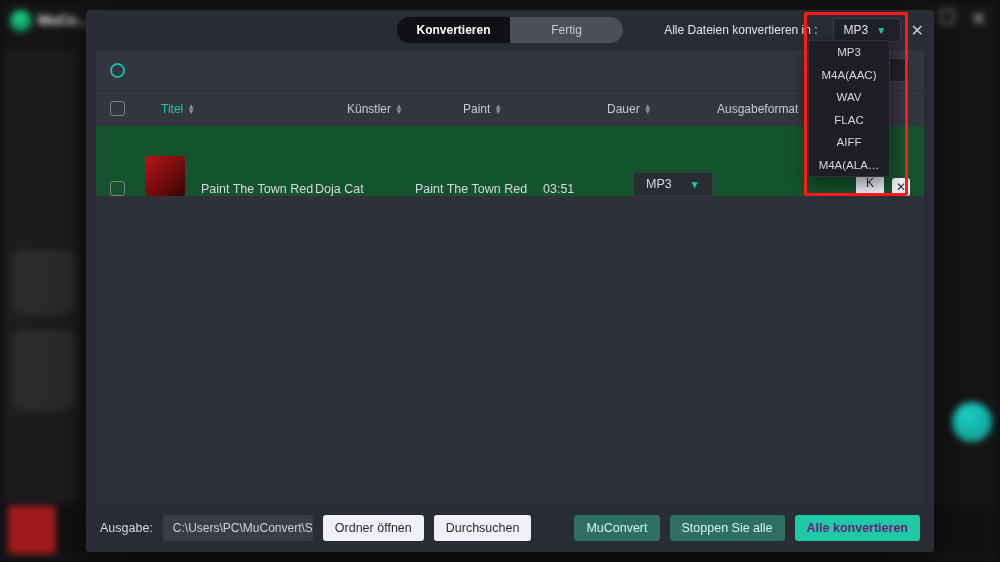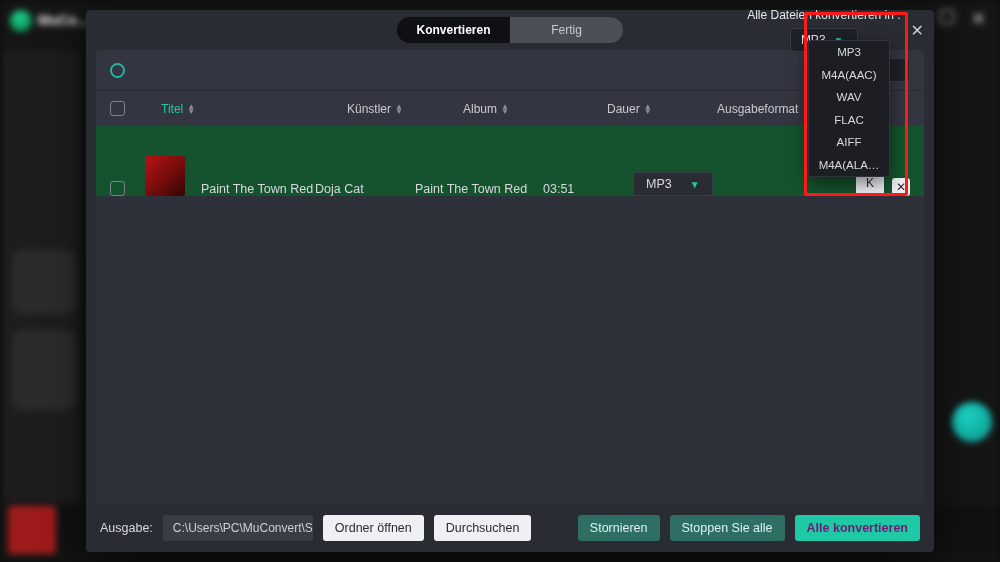--- a/index.html
+++ b/index.html
@@ -25,21 +25,21 @@
   .modal {
     position:absolute; left:86px; top:10px; right:66px; bottom:10px;
     background:#2a2c34; border-radius:4px; box-shadow:0 10px 40px rgba(0,0,0,0.6);
     display:flex; flex-direction:column; color:#d8d9dc; font-size:13px;
   }
   .m-header { height:40px; display:flex; align-items:center; padding:0 10px; position:relative;}
   .tabs { position:absolute; left:50%; transform:translateX(-50%); display:flex; background:#1c1e24; border-radius:16px; overflow:hidden; }
   .tab { width:113px; height:26px; display:flex; align-items:center; justify-content:center; font-size:12px; cursor:pointer;}
   .tab.active { background:#0f1014; color:#fff; font-weight:600;}
   .tab.inactive { background:#4c4f58; color:#c9cad0;}
-  .conv-all { margin-left:auto; display:flex; align-items:center; gap:6px; font-size:12px; color:#e4e5e8;flex-direction:column;}
+  .conv-all { margin-left:auto; display:flex; align-items:center; gap:15px; font-size:12px; color:#e4e5e8;}
   .format-dd { display:flex; align-items:center; gap:8px; background:#1f2128; border:1px solid #3a3d46; height:24px; padding:0 10px; border-radius:3px; cursor:pointer; min-width:68px;}
   .format-dd .caret { color:#20c9a6; font-size:10px;}
   .modal-close { margin-left:10px; color:#c9cad0; font-size:16px; cursor:pointer;}
 
   .m-filterbar { height:40px; background:#333540; margin:0 10px; border-radius:4px 4px 0 0; display:flex; align-items:center; padding:0 14px; gap:10px;}
   .ring { width:15px; height:15px; border:2px solid #1fb7a1; border-radius:50%;}
   .searchbox { margin-left:auto; display:flex; align-items:center; gap:4px; background:#1f2128; border:1px solid #3a3d46; height:24px; padding:0 8px; border-radius:3px; color:#a9abb2; font-size:12px; width:100px;}
   .searchbox input { background:transparent; border:none; outline:none; color:#d8d9dc; width:60px; font-size:12px;}
 
   .m-thead { height:36px; background:#333540; margin:0 10px; display:flex; align-items:center; padding:0 14px; gap:16px; border-top:1px solid #2a2c34; position:relative;}
@@ -144,21 +144,21 @@
         </span>
       </span>
     <span class="th artist">
         <span>Künstler</span>
         <span class="sort">
           <span class="up"></span>
           <span class="dn"></span>
         </span>
       </span>
     <span class="th album">
-        <span>Album</span>
+        <span>Paint</span>
         <span class="sort">
           <span class="up"></span>
           <span class="dn"></span>
         </span>
       </span>
     <span class="th dur">
         <span>Dauer</span>
         <span class="sort">
           <span class="up"></span>
           <span class="dn"></span>
@@ -187,21 +187,21 @@
       <span class="del">✕</span>
     </div>
   </div>
 
   <div class="m-footer">
     <span class="lbl">Ausgabe:</span>
     <span class="pathbox">C:\Users\PC\MuConvert\Sp…</span>
     <span class="btn light">Ordner öffnen</span>
     <span class="btn light">Durchsuchen</span>
     <span class="footer-spacer"></span>
-    <span class="btn teal-o">Stornieren</span>
+    <span class="btn teal-o">MuConvert</span>
     <span class="btn teal-o">Stoppen Sie alle</span>
     <span class="btn teal">Alle konvertieren</span>
   </div>
 </div>
 
 <div class="dd-menu">
   <div class="dd-item">MP3</div>
   <div class="dd-item">M4A(AAC)</div>
   <div class="dd-item">WAV</div>
   <div class="dd-item">FLAC</div>

